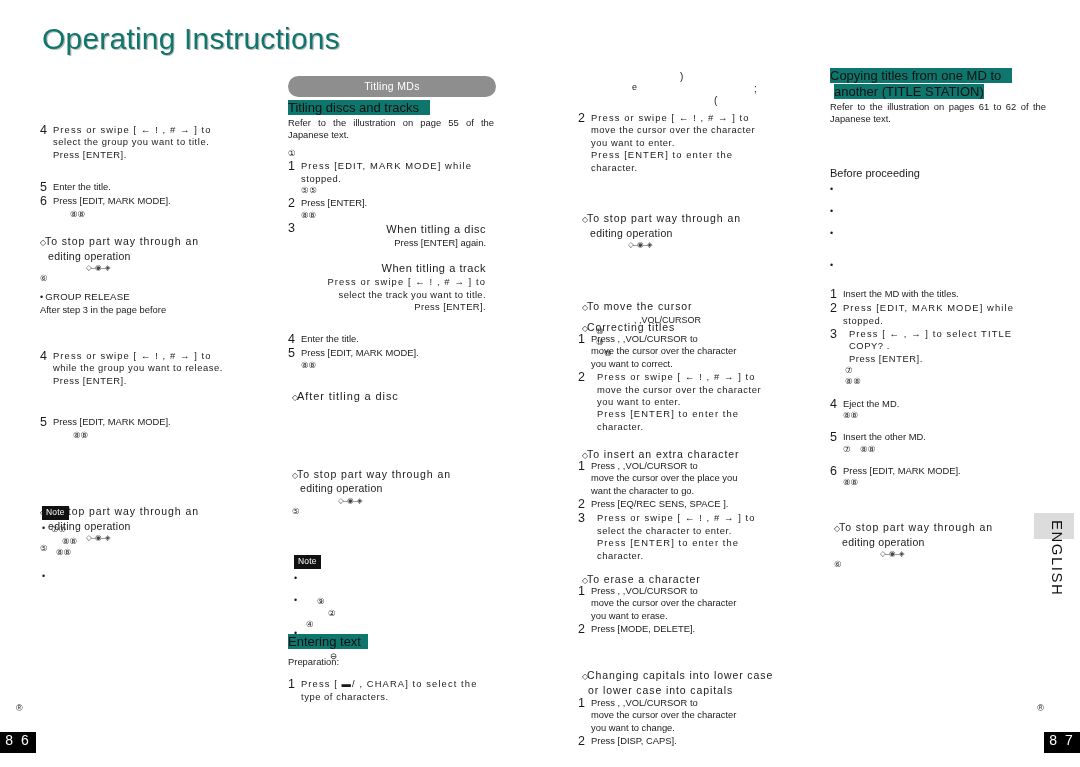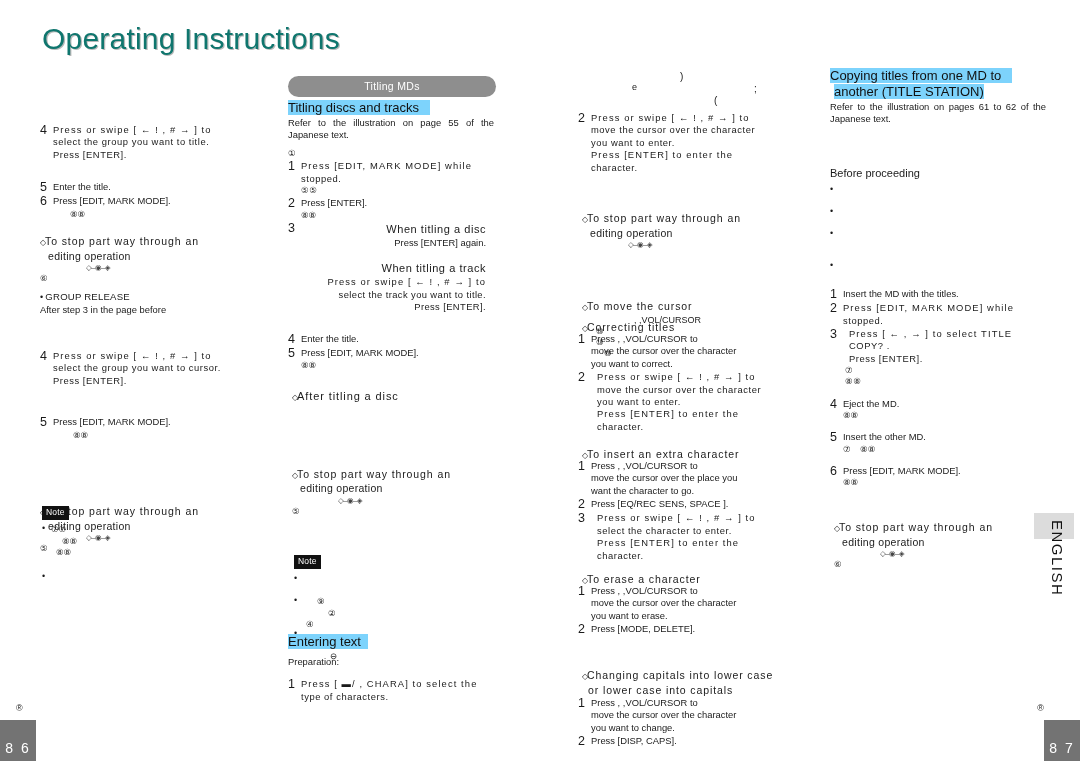--- a/index.html
+++ b/index.html
@@ -59,39 +59,39 @@
 
   
   .pill{
     background:#8e8e8e;color:#ffffff;border-radius:11px;
     text-align:center;font-size:10.5px;padding:3.5px 0 4px 0;
     letter-spacing:.3px;
   }
 
   
   .gh{font-size:13px;line-height:1.22;color:#111;display:inline;}
-  .gh .hl{background:#7dd3fc;}
+  .gh .hl{background:#0f766e;}
   .ghwrap{margin-bottom:1px;}
   .reftext{font-size:9.4px;line-height:1.3;text-align:justify;}
 
   .bh{font-size:11px;letter-spacing:.55px;margin:0 0 1px 0;}
 
   
   .english{
     position:absolute;right:14px;top:520px;
     writing-mode:vertical-rl;
     font-size:15px;letter-spacing:1.5px;color:#111;
   }
   .graytab{position:absolute;right:6px;top:513px;width:40px;height:26px;background:#dcdcdc;}
 
   
   .pagebox{
-    position:absolute;bottom:6px;background:#737373;color:#fff;
+    position:absolute;bottom:14px;background:#000000;color:#fff;
     font-size:14px;letter-spacing:2px;text-align:center;
-    width:36px;padding:20px 0 5px 0;
+    width:36px;padding:0 0 5px 0;
   }
   .pagebox.left{left:0;}
   .pagebox.right{right:0;}
   .rcirc{position:absolute;bottom:54px;font-size:9px;color:#222;}
   .nowrap{white-space:nowrap;}
 </style>
 </head>
 <body>
 
 <div class="page">
@@ -134,21 +134,21 @@
     <div class="blk" style="top:227px;left:4px;width:228px;">
       <div class="bullet-head">GROUP RELEASE</div>
       <div class="sub">After step 3 in the page before</div>
     </div>
 
     <div class="blk" style="top:286px;left:4px;width:228px;">
       <div class="step wide">
         <div class="num">4</div>
         <div class="body">
           <div class="ls">Press or swipe [  ←  !   , #  →  ] to</div>
-          <div>select the group you want to cursor.</div>
+          <div>while the group you want to release.</div>
           <div>Press [ENTER].</div>
         </div>
       </div>
     </div>
 
     <div class="blk" style="top:352px;left:4px;width:228px;">
       <div class="step">
         <div class="num">5</div>
         <div class="body">Press [EDIT, MARK MODE].</div>
       </div>

